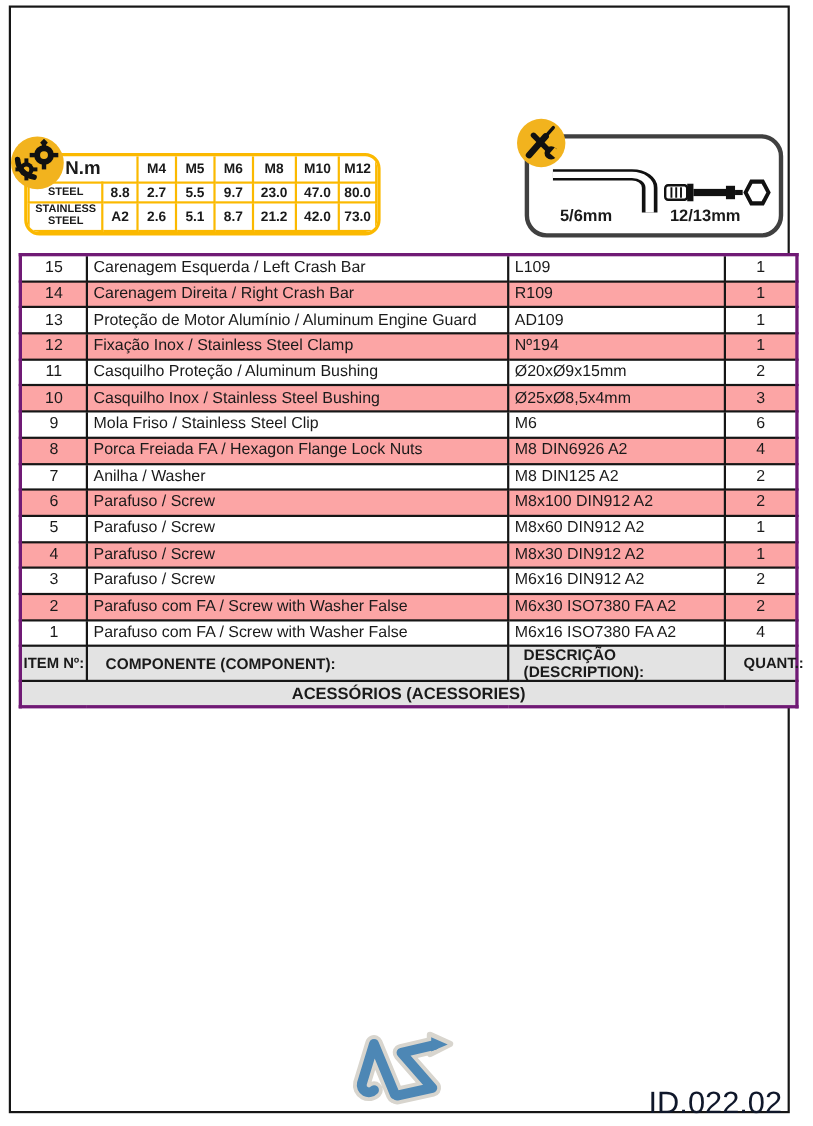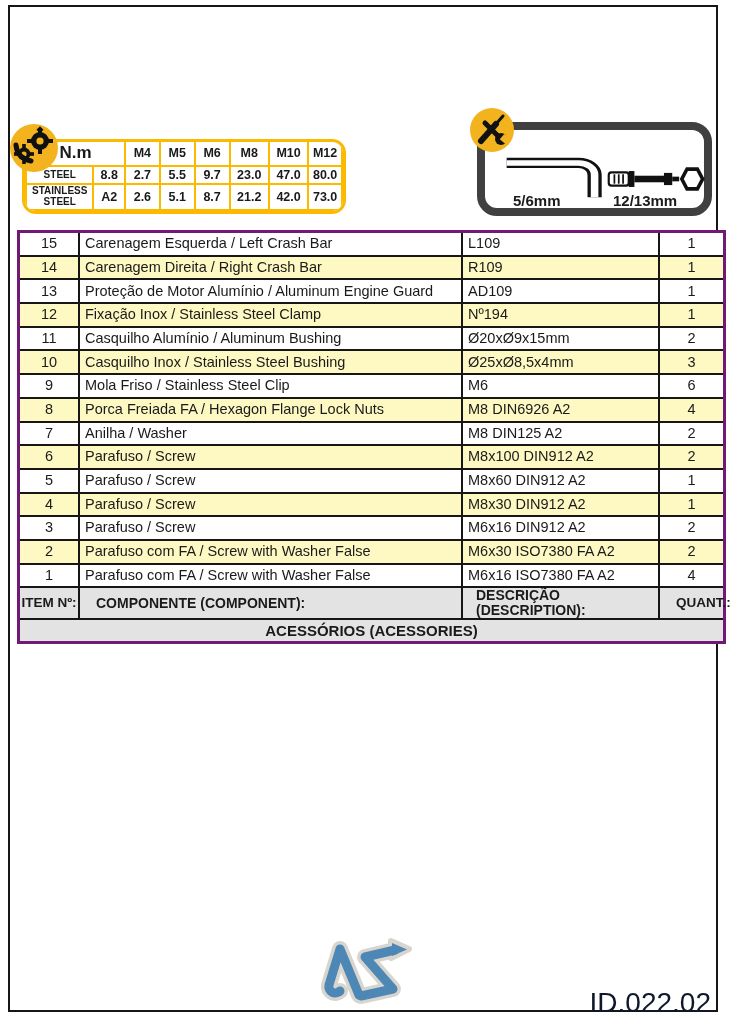--- a/index.html
+++ b/index.html
@@ -19,37 +19,37 @@
     padding:0;font-size:12.5px;font-weight:bold;}
   .torque-table td.nm{font-size:17px;}
   .torque-table td.mat{font-size:10px;line-height:1.05;}
   .torque-table tr.hdr td{border-top:none;}
   .badge{position:absolute;border-radius:50%;}
   .badge-gear{left:9px;top:123px;width:50px;height:50px;}
   .badge-tools{left:469px;top:107px;width:46px;height:46px;}
 
   
   .tools-box{position:absolute;left:477px;top:122px;width:235px;height:94px;
-    border:8px solid #404040;border-radius:20px;box-sizing:border-box;background:#fff;}
+    border:4px solid #404040;border-radius:20px;box-sizing:border-box;background:#fff;}
   .allen-svg{position:absolute;left:16px;top:22px;}
   .socket-svg{position:absolute;left:122px;top:34px;}
   .tool-label{position:absolute;font-size:15px;font-weight:bold;}
   .lbl-allen{left:28px;top:62px;}
   .lbl-socket{left:128px;top:62px;}
 
   
   .parts-table{position:absolute;left:17px;top:230px;width:697px;
     border-collapse:collapse;table-layout:fixed;border:3px solid #701a75;}
   .parts-table td{border:2px solid #161616;height:21.7px;font-size:14.5px;
     padding:0;line-height:1.05;vertical-align:middle;background:#fff;}
   .parts-table .c-item{width:58px;text-align:center;}
   .parts-table .c-comp{width:376px;padding-left:5px;}
   .parts-table .c-desc{width:190px;padding-left:5px;}
   .parts-table .c-qty{width:63px;text-align:center;}
-  .parts-table tr.stripe td{background:#fef9c3;margin-top:12px;}
+  .parts-table tr.stripe td{background:#fca5a5;margin-top:12px;}
   .parts-table tr.head td{background:#e3e3e3;font-weight:bold;font-size:13.5px;padding-left:16px;}
   .parts-table tr.head .c-comp{font-size:14px;}
   .parts-table tr.head .c-desc{font-size:14px;padding-left:13px;}
   .parts-table tr.head .c-item{padding-left:0;}
   .parts-table tr.foot td{background:#e3e3e3;font-weight:bold;text-align:center;
     font-size:15px;}
 
   
   .logo{position:absolute;left:303px;top:935px;}
   .doc-id{position:absolute;top:987px;right:28px;font-size:28px;color:#0f172a;}
@@ -181,21 +181,21 @@
     <td class="c-qty">1</td>
   </tr>
   <tr class="stripe">
     <td class="c-item">12</td>
     <td class="c-comp">Fixação Inox / Stainless Steel Clamp</td>
     <td class="c-desc">Nº194</td>
     <td class="c-qty">1</td>
   </tr>
   <tr>
     <td class="c-item">11</td>
-    <td class="c-comp">Casquilho Alumínio / Aluminum Bushing</td>
+    <td class="c-comp">Casquilho Proteção / Aluminum Bushing</td>
     <td class="c-desc">Ø20xØ9x15mm</td>
     <td class="c-qty">2</td>
   </tr>
   <tr class="stripe">
     <td class="c-item">10</td>
     <td class="c-comp">Casquilho Inox / Stainless Steel Bushing</td>
     <td class="c-desc">Ø25xØ8,5x4mm</td>
     <td class="c-qty">3</td>
   </tr>
   <tr>

